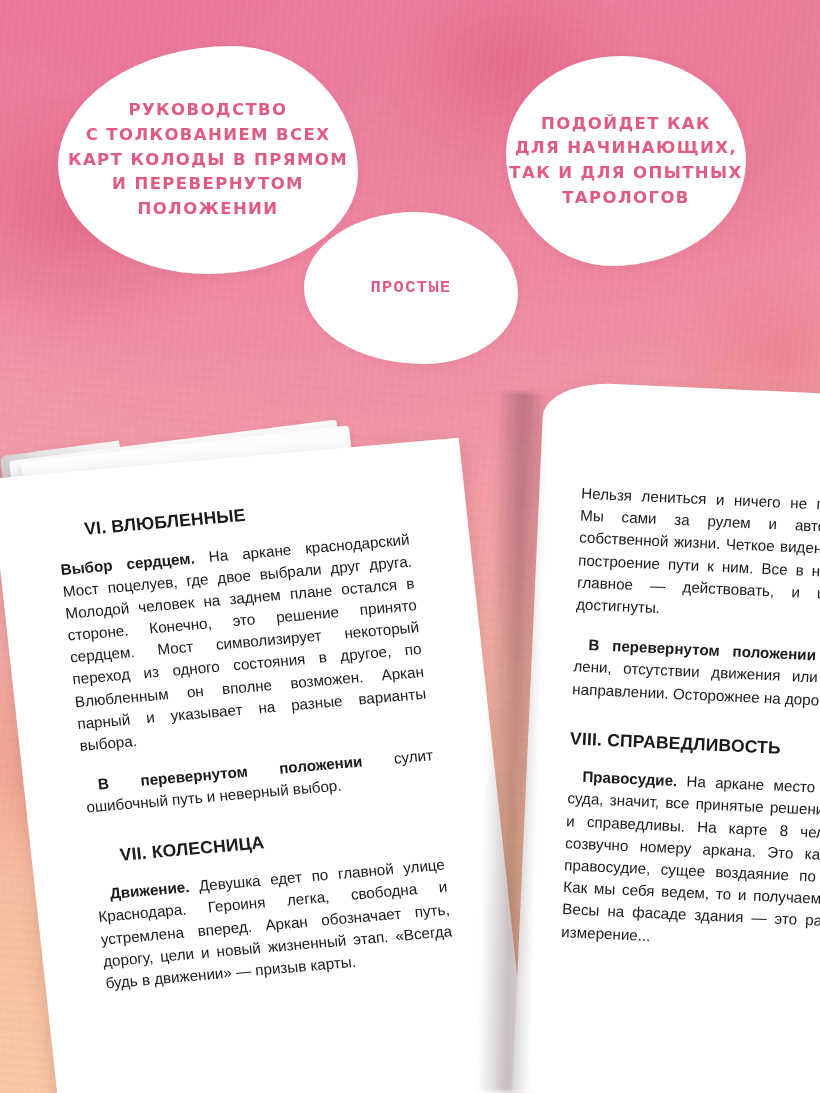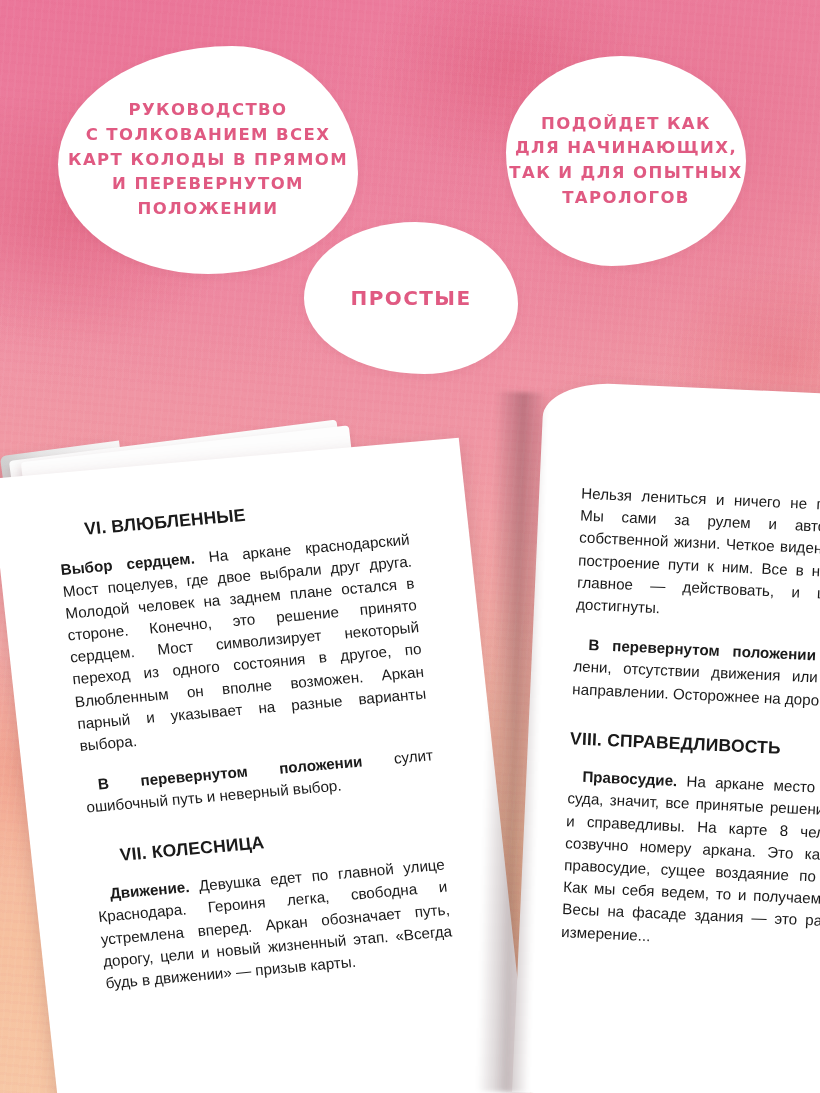--- a/index.html
+++ b/index.html
@@ -81,24 +81,25 @@
     font-size: 16.5px;
     border-radius: 58% 42% 50% 50% / 52% 56% 44% 48%;
   }
   #bubble-2 {
     left: 506px; top: 56px;
     width: 240px; height: 210px;
     font-size: 16.5px;
     border-radius: 48% 52% 56% 44% / 46% 50% 50% 54%;
   }
   #bubble-3 {
-    left: 304px; top: 222px;
+    left: 304px; top: 212px;
     width: 214px; height: 152px;
-    font-size: 20px;
+    font-size: 17px;
     border-radius: 52% 48% 44% 56% / 50% 54% 46% 50%;
+    font-family: Liberation Mono, monospace;
   }
 
   
   #book {
     position: absolute;
     left: 0; top: 372px;
     width: 820px; height: 721px;
   }
 
   

